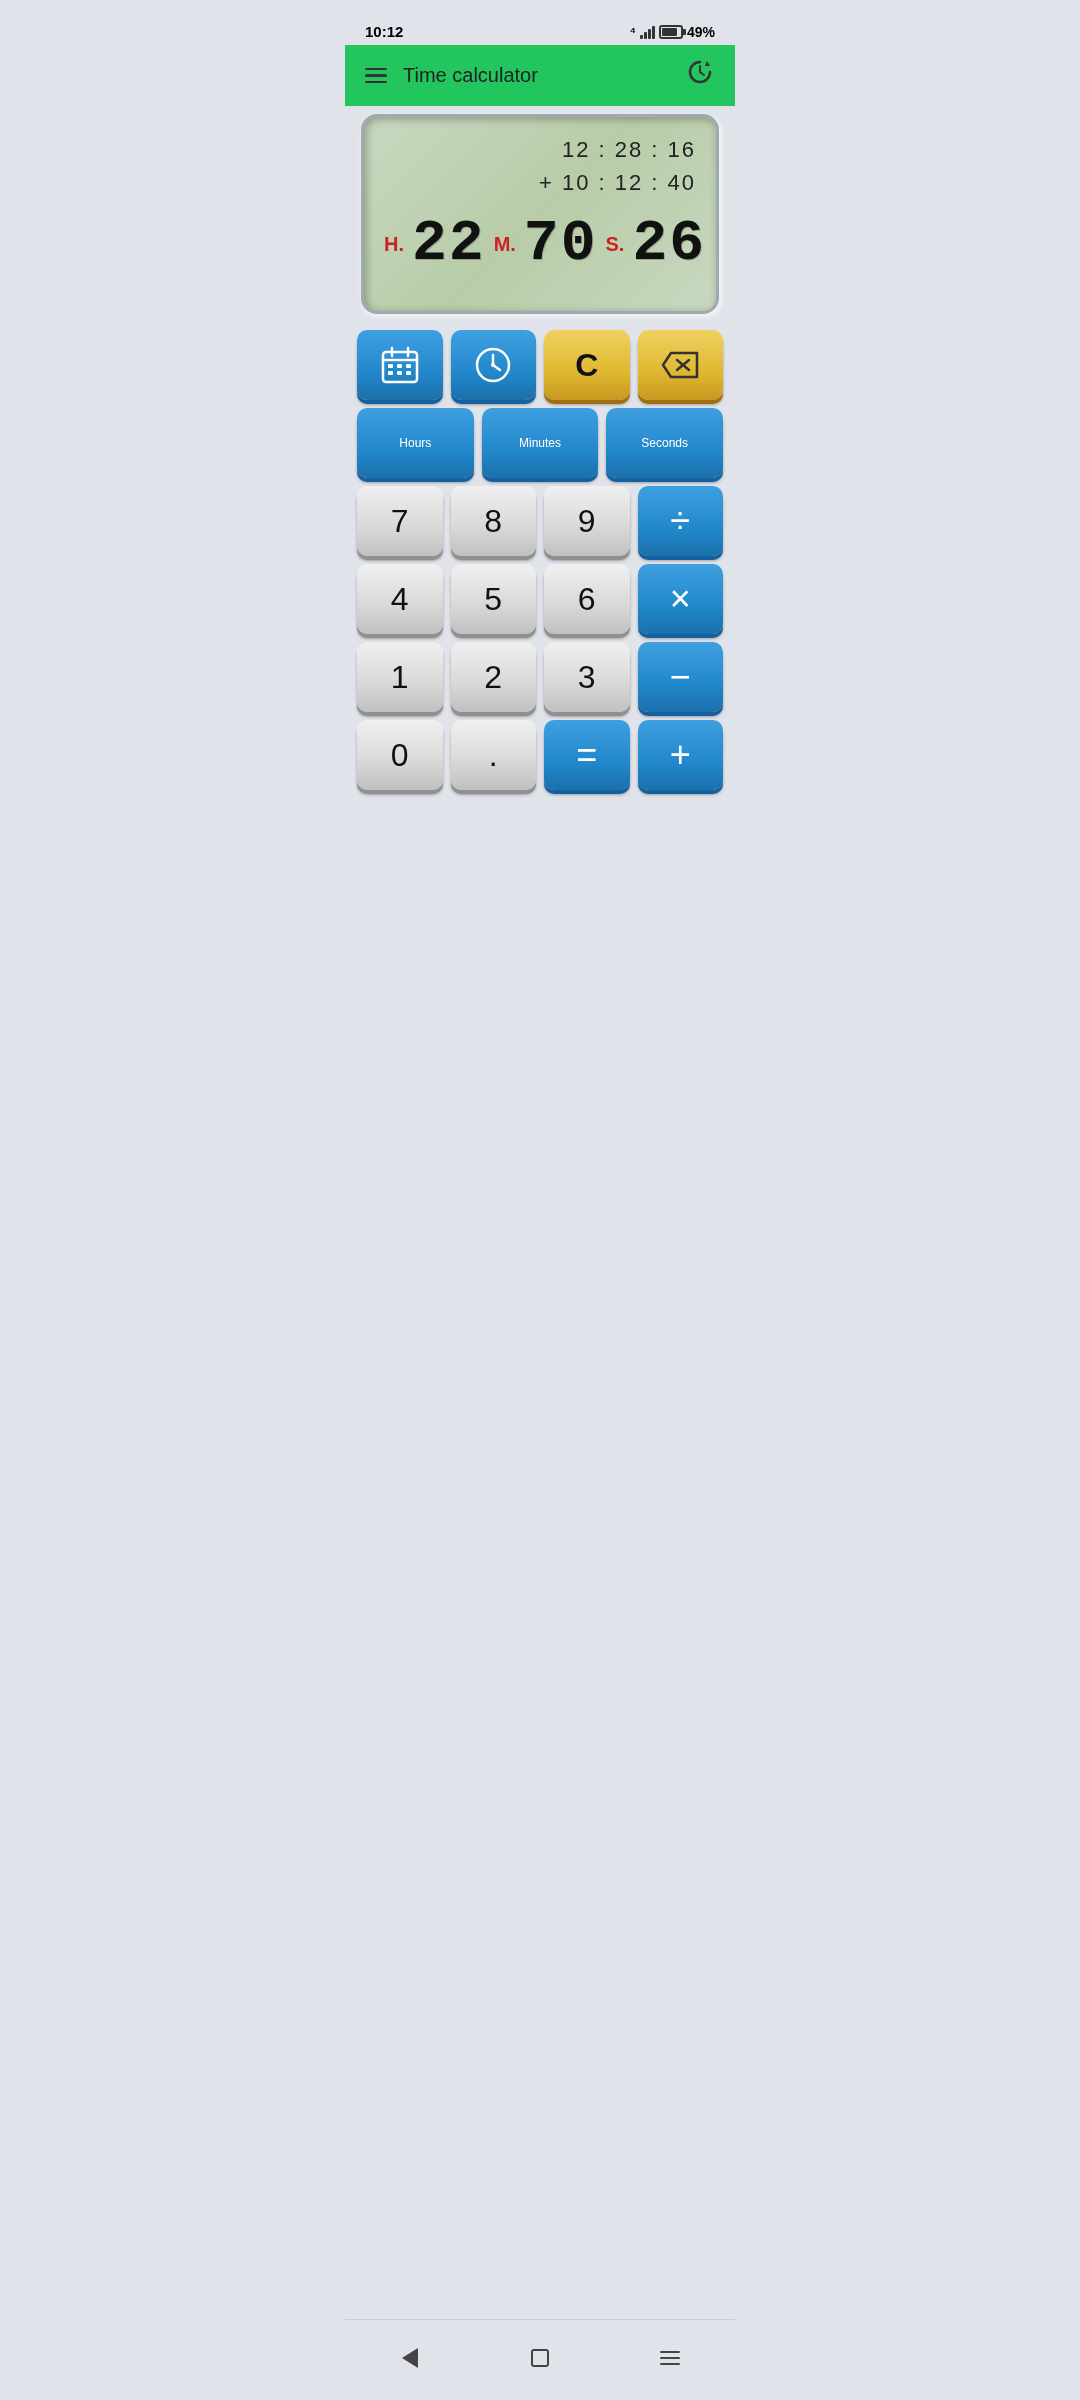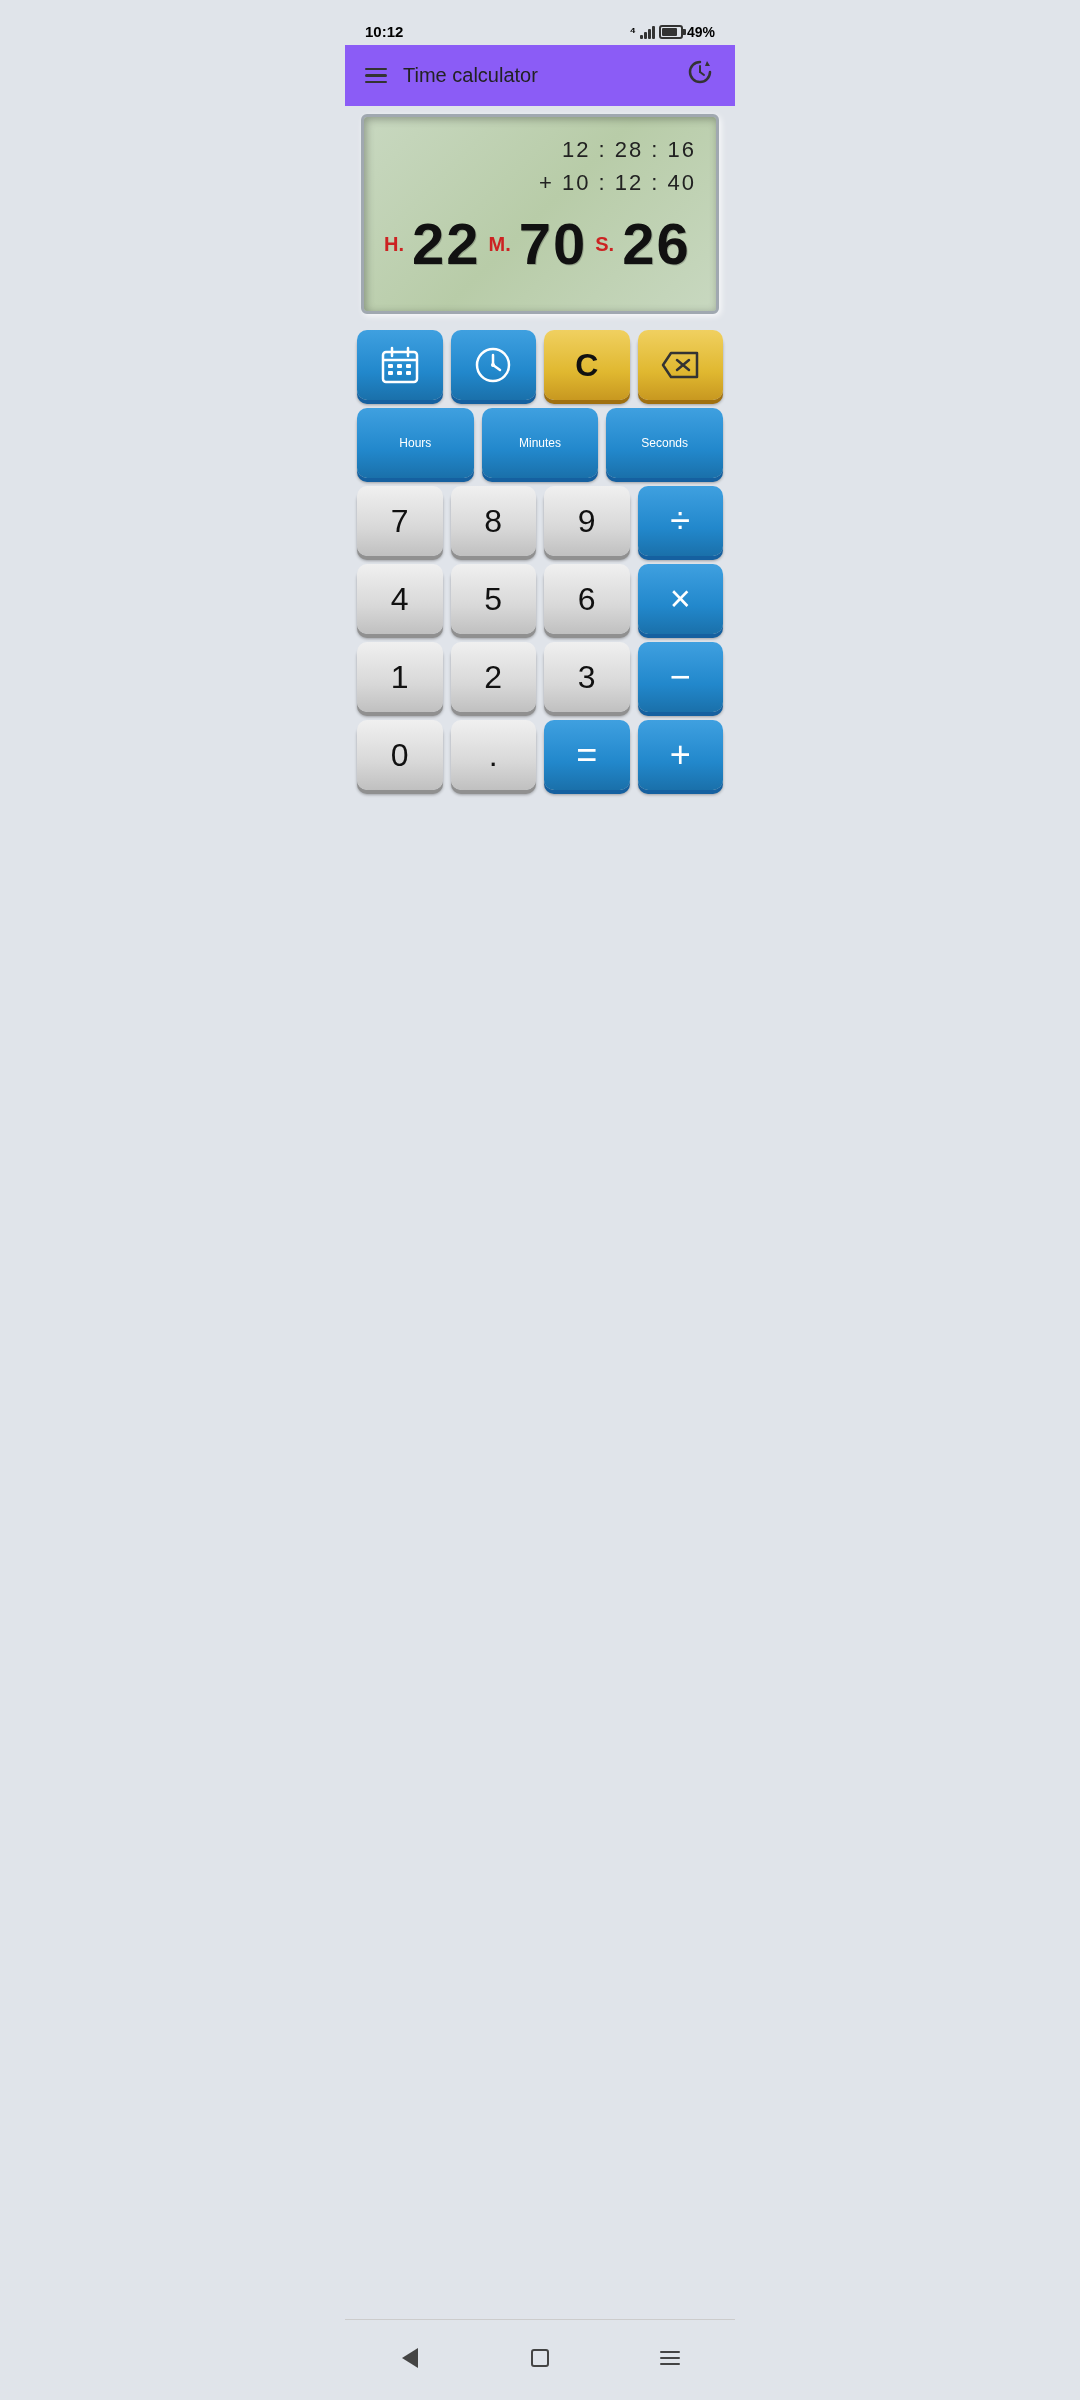--- a/index.html
+++ b/index.html
@@ -75,21 +75,21 @@
       border-radius: 1px;
       width: 84%;
     }
 
     
     .header {
       display: flex;
       align-items: center;
       justify-content: space-between;
       padding: 12px 20px;
-      background: #8b5cf6;
+      background: #22c55e;
     }
 
     .header-left {
       display: flex;
       align-items: center;
       gap: 16px;
     }
 
     .menu-icon {
       display: flex;
@@ -115,21 +115,21 @@
       font-size: 26px;
       color: #333;
       cursor: pointer;
     }
 
     
     .display-container {
       margin: 8px 16px 16px;
       background: linear-gradient(135deg, #c8d8c0, #b8cca8, #c8d8c0);
       border: 3px solid #a0a8b0;
-      border-radius: 6px;
+      border-radius: 16px;
       box-shadow: inset 2px 2px 8px rgba(0,0,0,0.3), 2px 2px 6px rgba(255,255,255,0.8);
       padding: 16px 20px 20px;
       min-height: 200px;
     }
 
     .display-expressions {
       text-align: right;
       margin-bottom: 16px;
     }
 
@@ -153,21 +153,21 @@
       font-size: 20px;
       font-weight: 700;
       color: #cc2222;
       font-family: Arial, sans-serif;
     }
 
     .result-value {
       font-size: 58px;
       font-weight: 900;
       color: #111;
-      font-family: Liberation Sans, sans-serif;
+      font-family: Liberation Mono, monospace;
       letter-spacing: 2px;
       line-height: 1;
       
       text-shadow: 1px 1px 0 rgba(0,0,0,0.2);
     }
 
     
     .keypad {
       padding: 0 12px 16px;
       display: flex;

